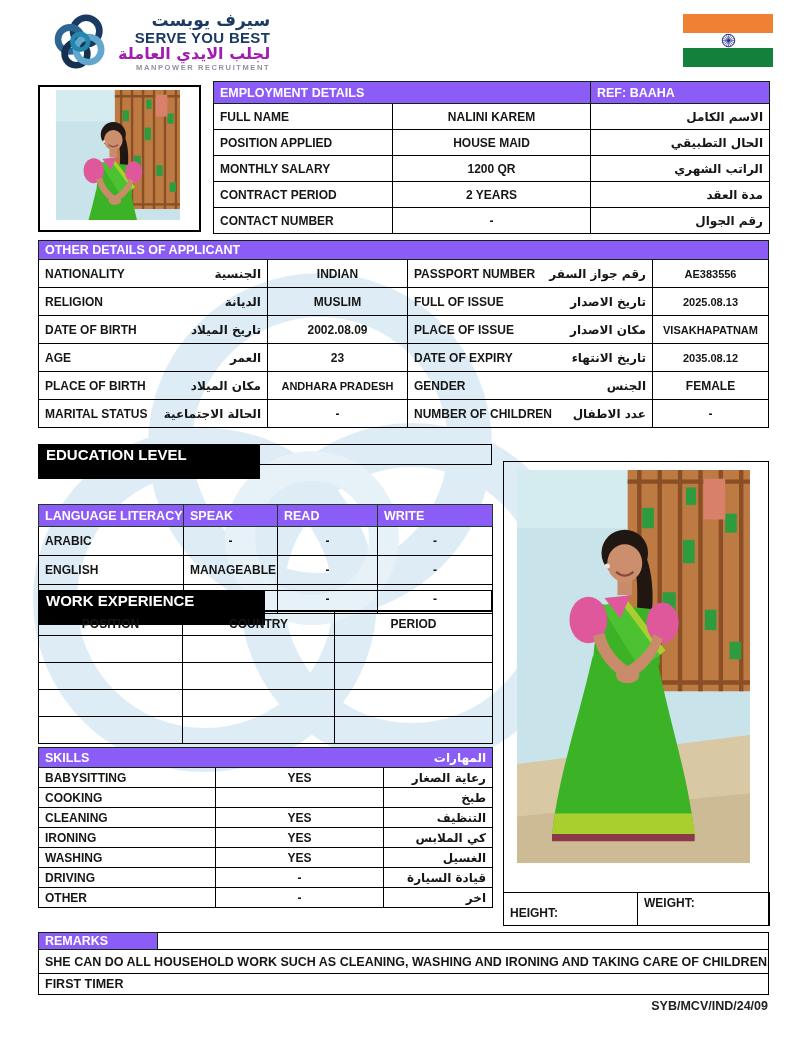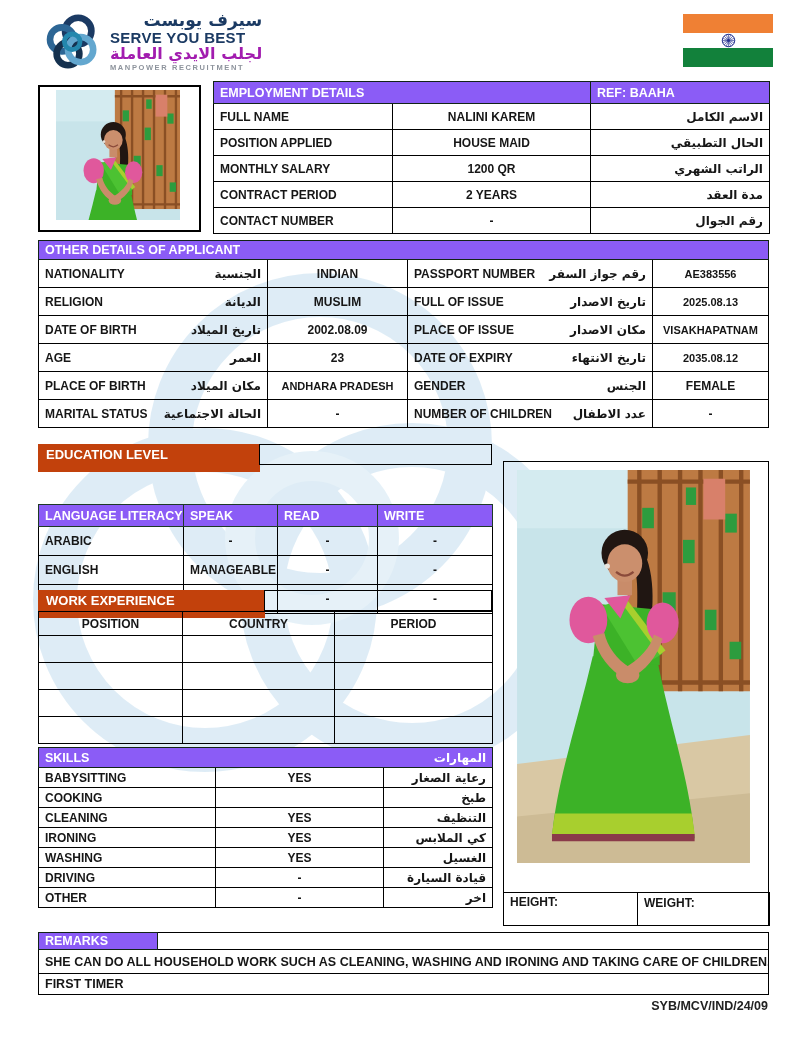--- a/index.html
+++ b/index.html
@@ -7,26 +7,26 @@
         font-family:"Liberation Sans",sans-serif;}
   
   table{border-collapse:collapse;table-layout:fixed;position:absolute;background:transparent;}
   td{border:1px solid #000;font-weight:bold;font-size:12px;color:#161616;
      padding:0 6px;overflow:hidden;white-space:nowrap;background:transparent;}
   td.green{background:#8b5cf6;color:#fff;border:1px solid #122417;font-size:12.5px;}
   .center{text-align:center;}
   .ar{direction:rtl;text-align:right;font-family:"DejaVu Sans",sans-serif;font-size:12px;}
   .lr{display:flex;justify-content:space-between;align-items:center;}
   .lr .en{white-space:nowrap;}
-  .bar{position:absolute;background:#c2410c;color:#fff;font-weight:bold;font-size:13px;
-       line-height:21px;height:28px;padding:0 8px;box-sizing:border-box;}
+  .bar{position:absolute;background:#000000;color:#fff;font-weight:bold;font-size:15px;
+       line-height:21px;height:35px;padding:0 8px;box-sizing:border-box;}
   .wbox{position:absolute;border:1px solid #000;box-sizing:border-box;background:transparent;}
   .small-val{font-size:11px;}
   
-  .logo-wrap{position:absolute;left:44px;top:12px;display:flex;align-items:flex-start;}
+  .logo-wrap{position:absolute;left:52px;top:12px;display:flex;align-items:flex-start;text-align:right;}
   .logo-text{margin-left:6px;line-height:1.05;}
   .logo-text .l1{font-family:"DejaVu Sans",sans-serif;direction:rtl;font-weight:bold;
                  font-size:17px;color:#1b3a63;}
   .logo-text .l2{font-weight:bold;font-size:15px;color:#1b3a63;letter-spacing:.3px;}
   .logo-text .l3{font-family:"DejaVu Sans",sans-serif;direction:rtl;font-weight:bold;
                  font-size:16px;color:#a21caf;}
   .logo-text .l4{font-size:7.5px;color:#8d939c;font-weight:bold;letter-spacing:1.6px;margin-top:2px;}
   .flag{position:absolute;left:683px;top:14px;width:90px;height:53px;}
   .flag .saffron{position:absolute;left:0;top:0;width:90px;height:19px;background:#ef8034;}
   .flag .white{position:absolute;left:0;top:19px;width:90px;height:15px;background:#fff;
@@ -435,21 +435,21 @@
       <use href="#maidScene"></use>
     </svg>
   </div>
   <table style="left:503px;top:892px;width:266px;">
     <colgroup>
         <col style="width:134px">
         <col style="width:132px">
       </colgroup>
     <tbody>
         <tr style="height:33px">
-      <td style="vertical-align:top;padding-top:2px">HEIGHT:</td>
+      <td style="vertical-align:top;padding-top:13px">HEIGHT:</td>
       <td style="vertical-align:top;padding-top:3px">WEIGHT:</td>
     </tr>
   </tbody>
     </table>
 
   <table style="left:38px;top:932px;width:730px;">
     <colgroup>
         <col style="width:119px">
         <col style="width:611px">
       </colgroup>

